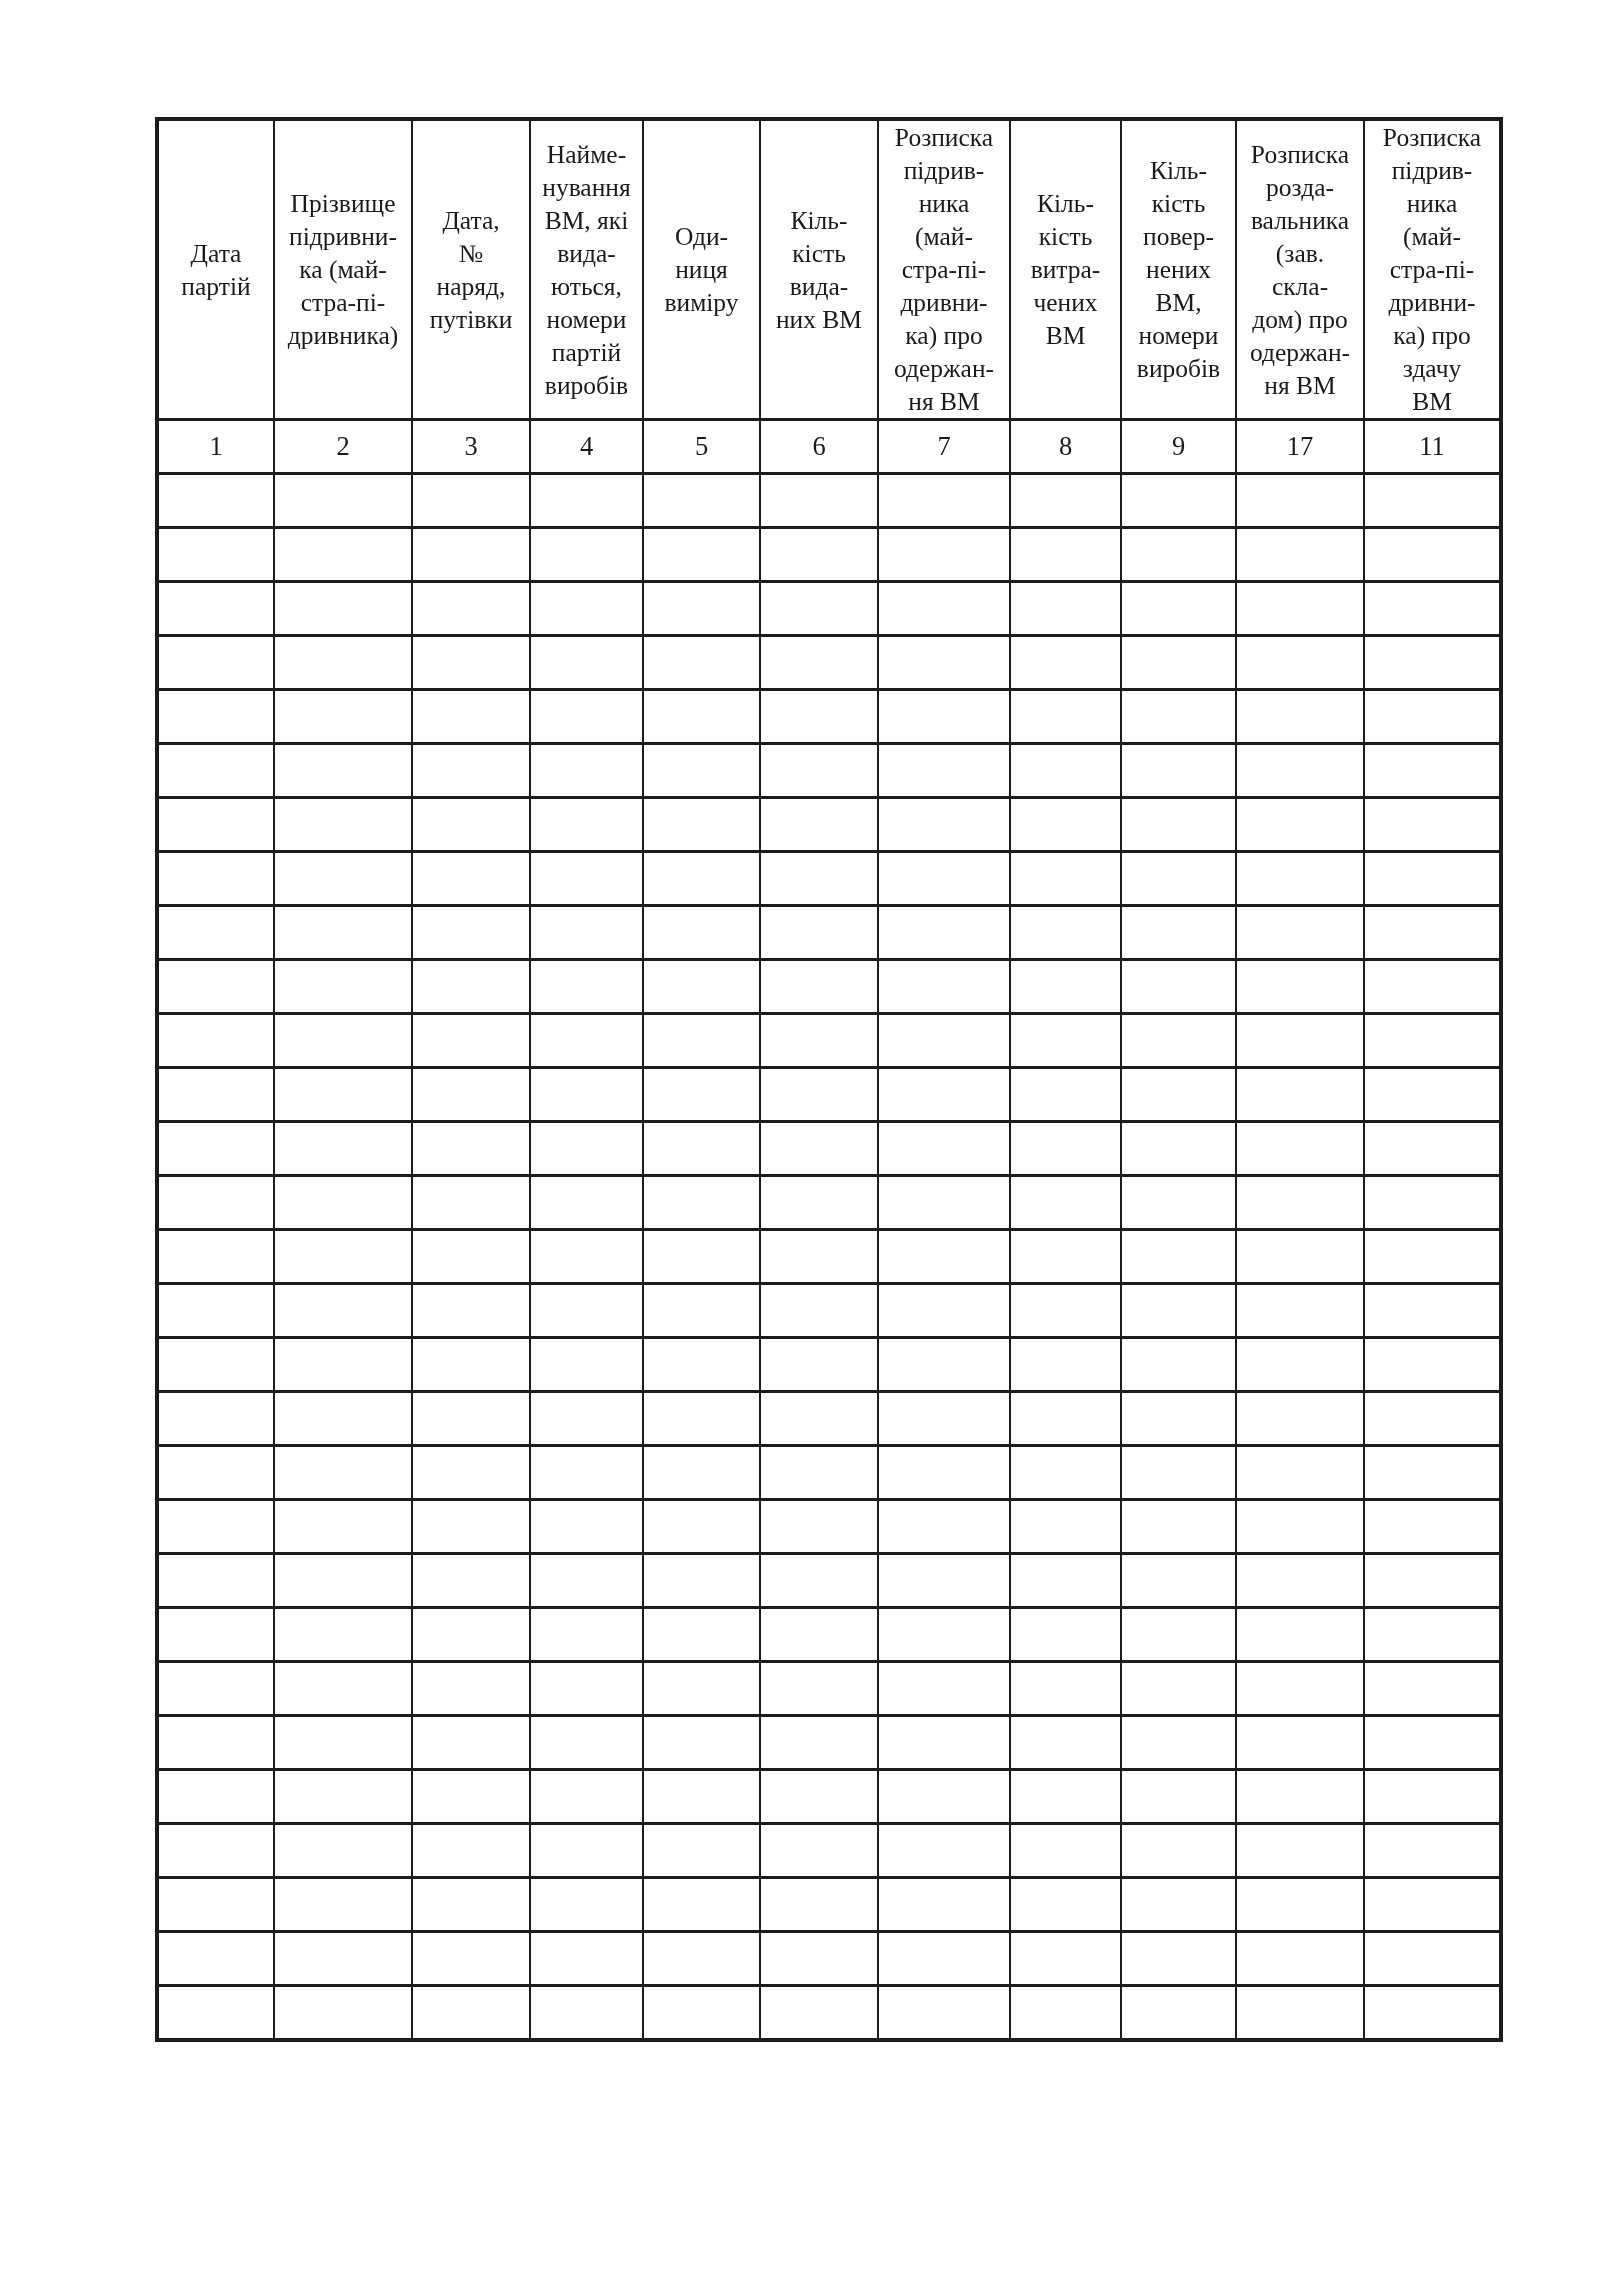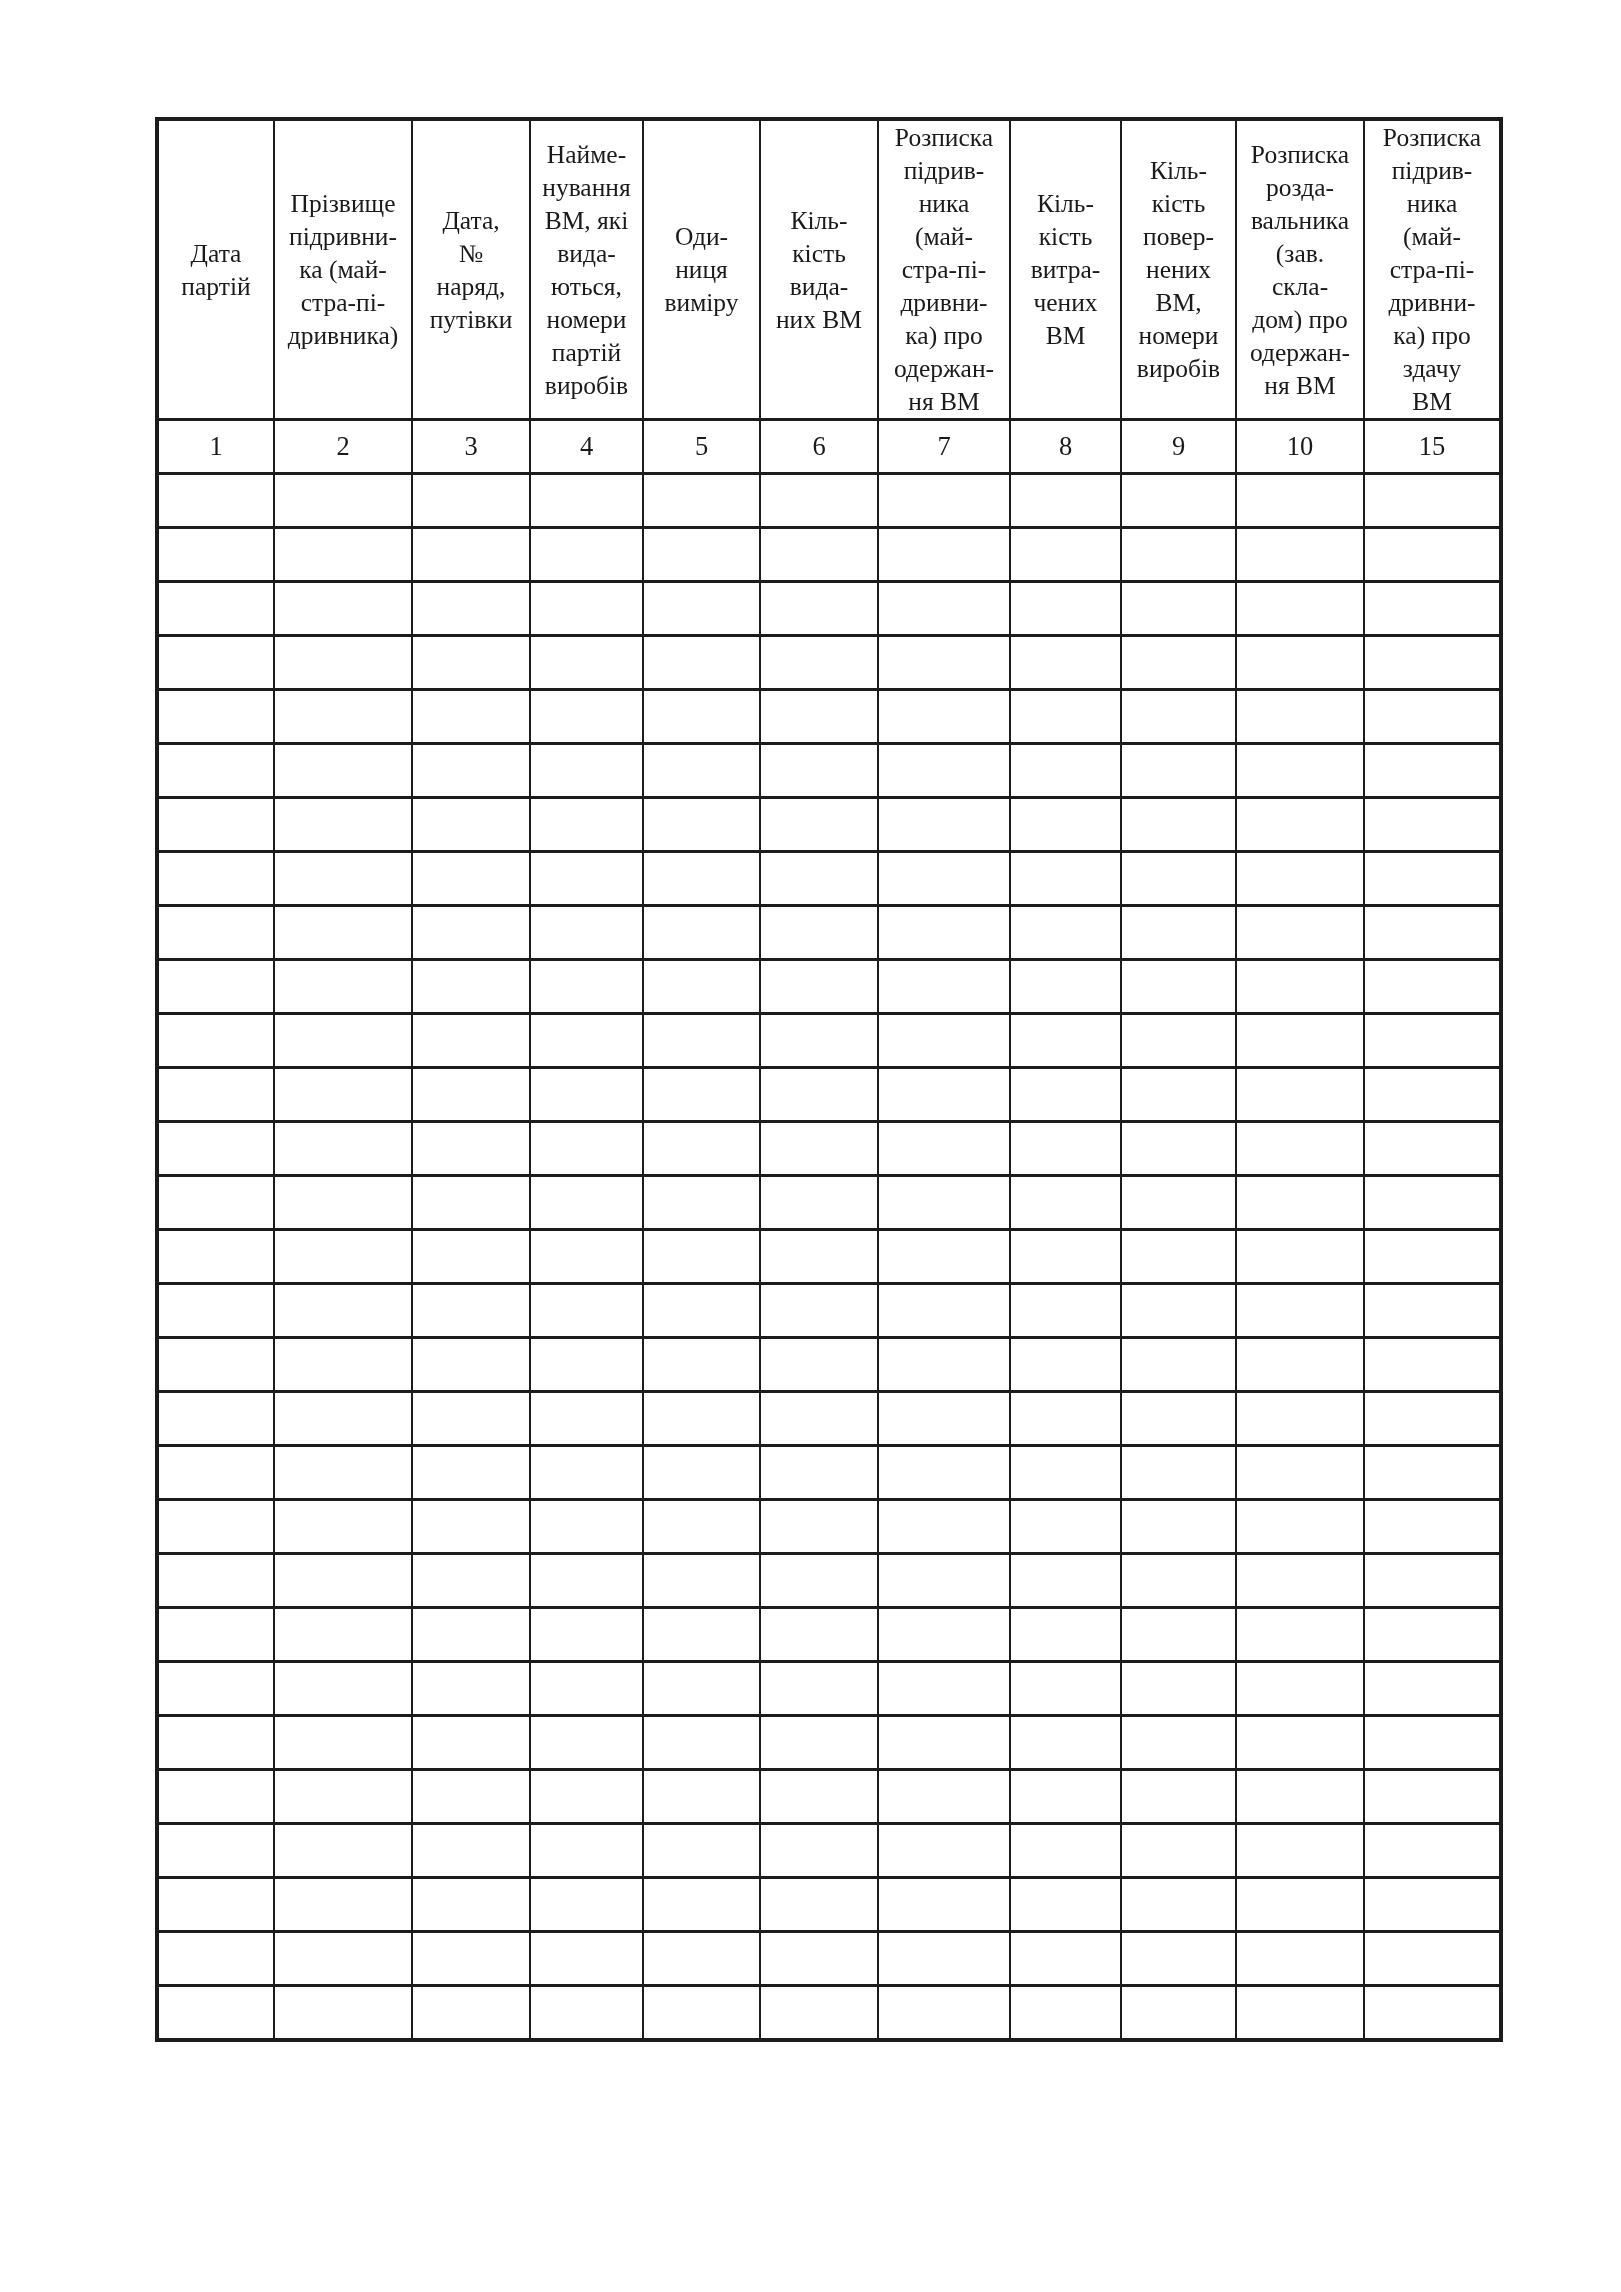--- a/index.html
+++ b/index.html
@@ -142,22 +142,22 @@
       <tr class="number-row">
           <td>1</td>
           <td>2</td>
           <td>3</td>
           <td>4</td>
           <td>5</td>
           <td>6</td>
           <td>7</td>
           <td>8</td>
           <td>9</td>
-          <td>10</td>
-          <td>15</td>
+          <td>17</td>
+          <td>11</td>
         </tr>
     </thead>
     <tbody class="body-rows">
         <tr>
           <td></td>
           <td></td>
           <td></td>
           <td></td>
           <td></td>
           <td></td>

